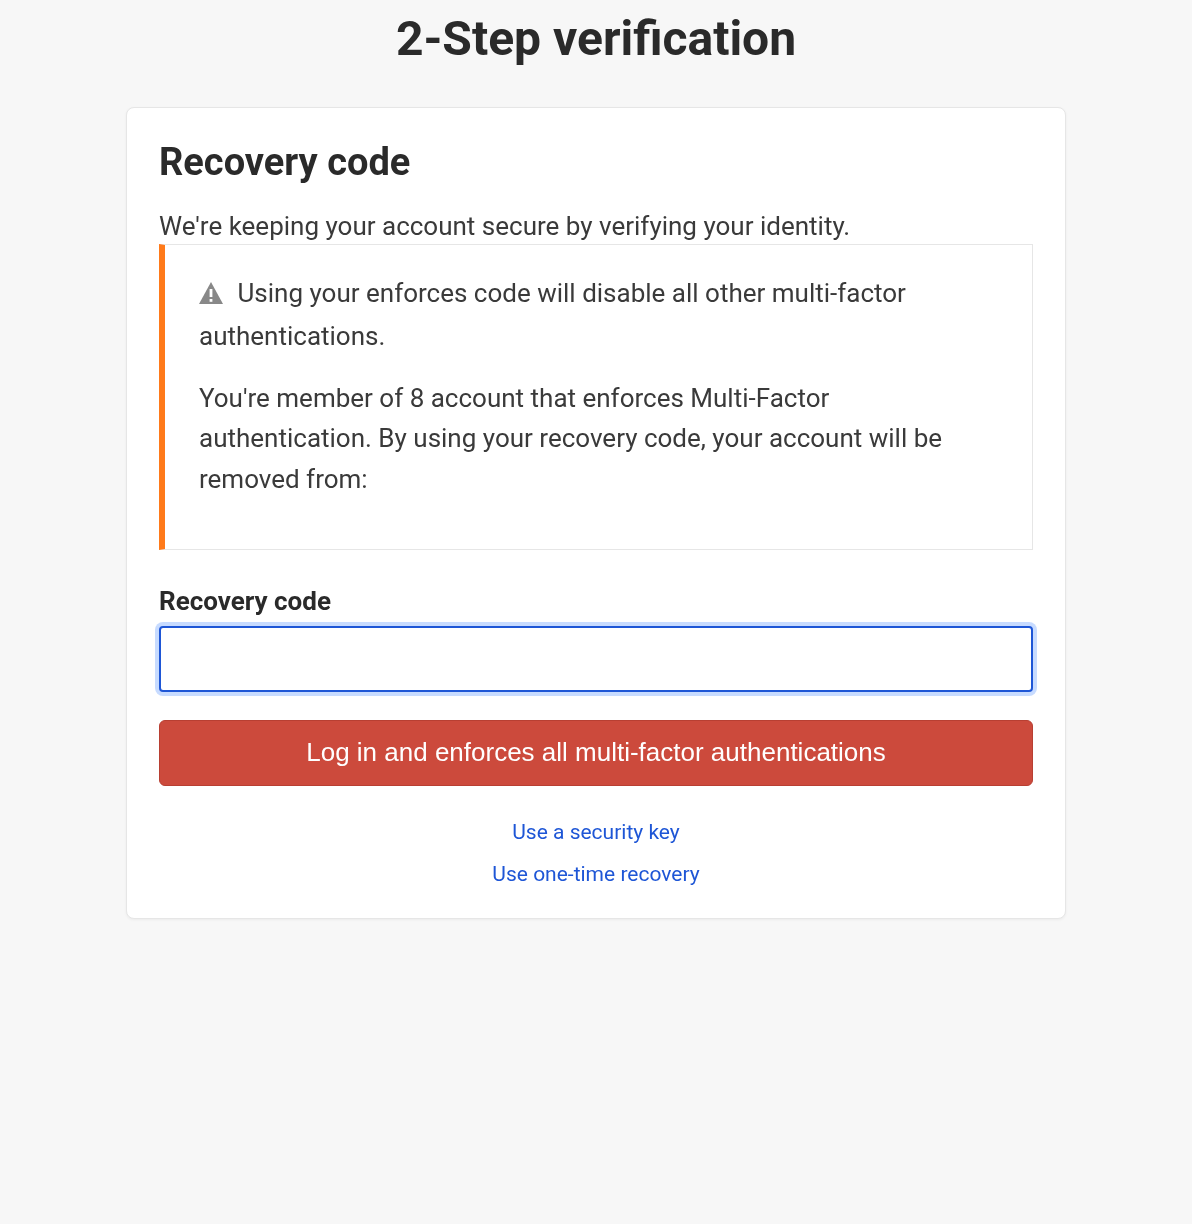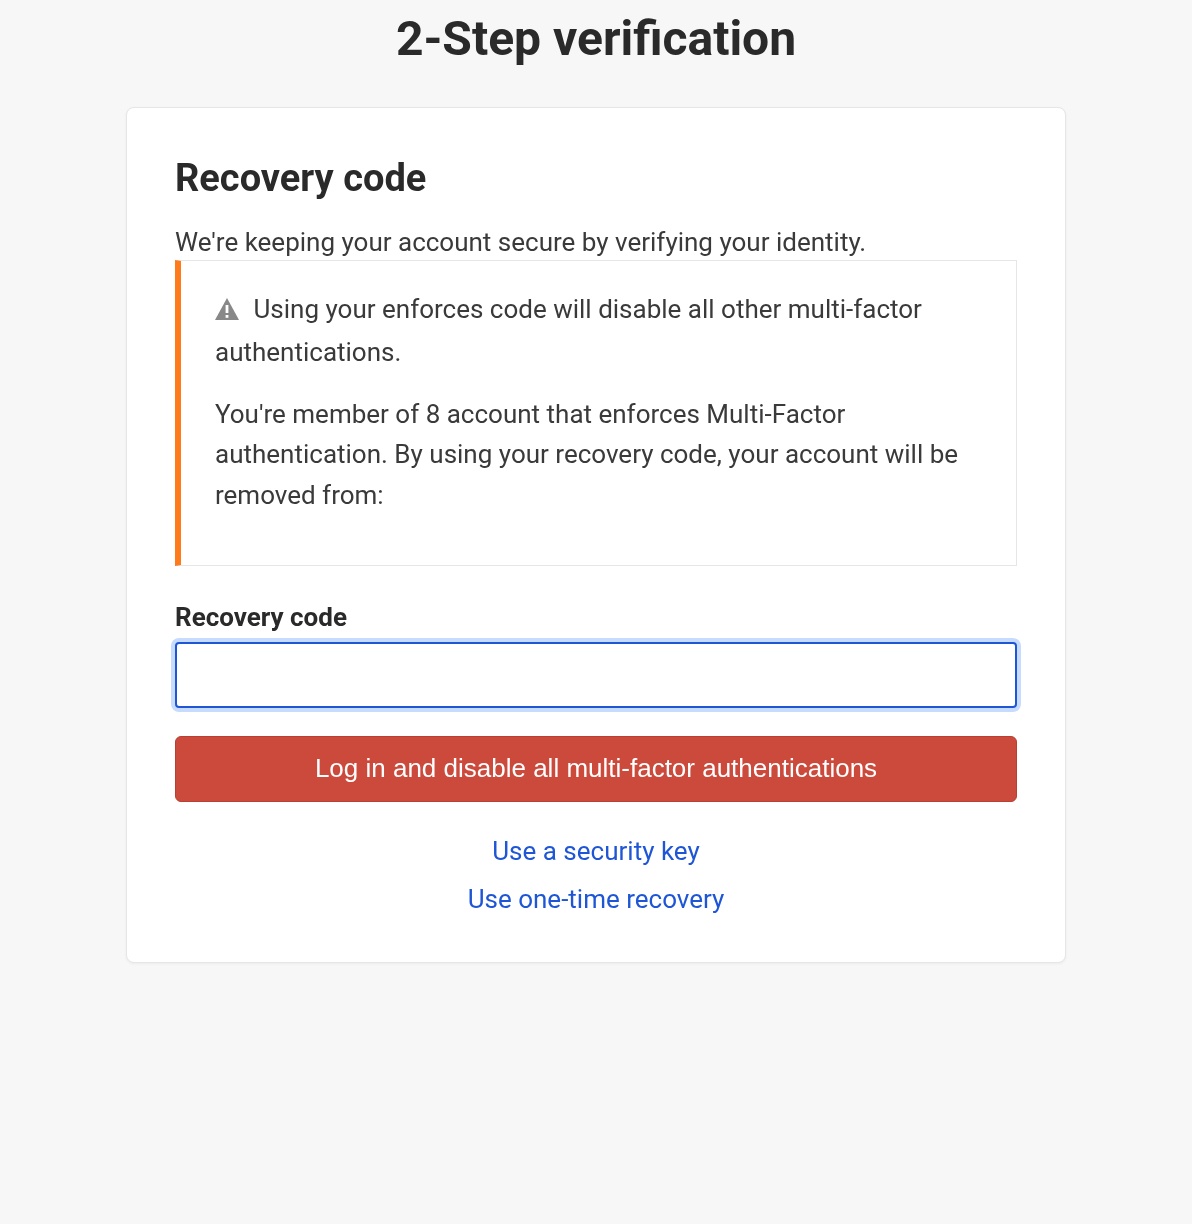--- a/index.html
+++ b/index.html
@@ -19,21 +19,21 @@
       font-weight: 700;
       color: #2a2a2a;
       margin-bottom: 40px;
     }
     .card {
       background: #ffffff;
       border: 1px solid #e6e6e6;
       border-radius: 8px;
       max-width: 940px;
       margin: 0 auto;
-      padding: 48px;
+      padding: 32px;
       box-shadow: 0 1px 3px rgba(0,0,0,0.05);
     }
     .section-title {
       font-size: 38px;
       font-weight: 700;
       color: #2a2a2a;
       margin-bottom: 24px;
     }
     .section-desc {
       font-size: 26px;
@@ -99,21 +99,21 @@
       font-weight: 500;
       cursor: pointer;
       margin-bottom: 34px;
     }
     .links-wrap {
       text-align: center;
     }
     .alt-link {
       display: block;
       color: #1e56d6;
-      font-size: 26px;
+      font-size: 21px;
       text-decoration: none;
       margin-bottom: 18px;
       cursor: pointer;
     }
     .alt-link:last-child {
       margin-bottom: 0;
     }
   </style>
 </head>
 <body>
@@ -136,20 +136,20 @@
         </svg>
       </span>
       <span>Using your enforces code will disable all other multi-factor authentications.</span>
     </p>
     <p class="alert-line2">You're member of 8 account that enforces Multi-Factor authentication. By using your recovery code, your account will be removed from:</p>
   </div>
 
   <label class="field-label">Recovery code</label>
   <input type="text" class="code-input" value="" style="">
 
-  <button class="primary-btn">Log in and disable all multi-factor authentications</button>
+  <button class="primary-btn">Log in and enforces all multi-factor authentications</button>
 
   <div class="links-wrap">
     <a class="alt-link">Use a security key</a>
     <a class="alt-link">Use one-time recovery</a>
   </div>
 
 </div>
 
 </body></html>

